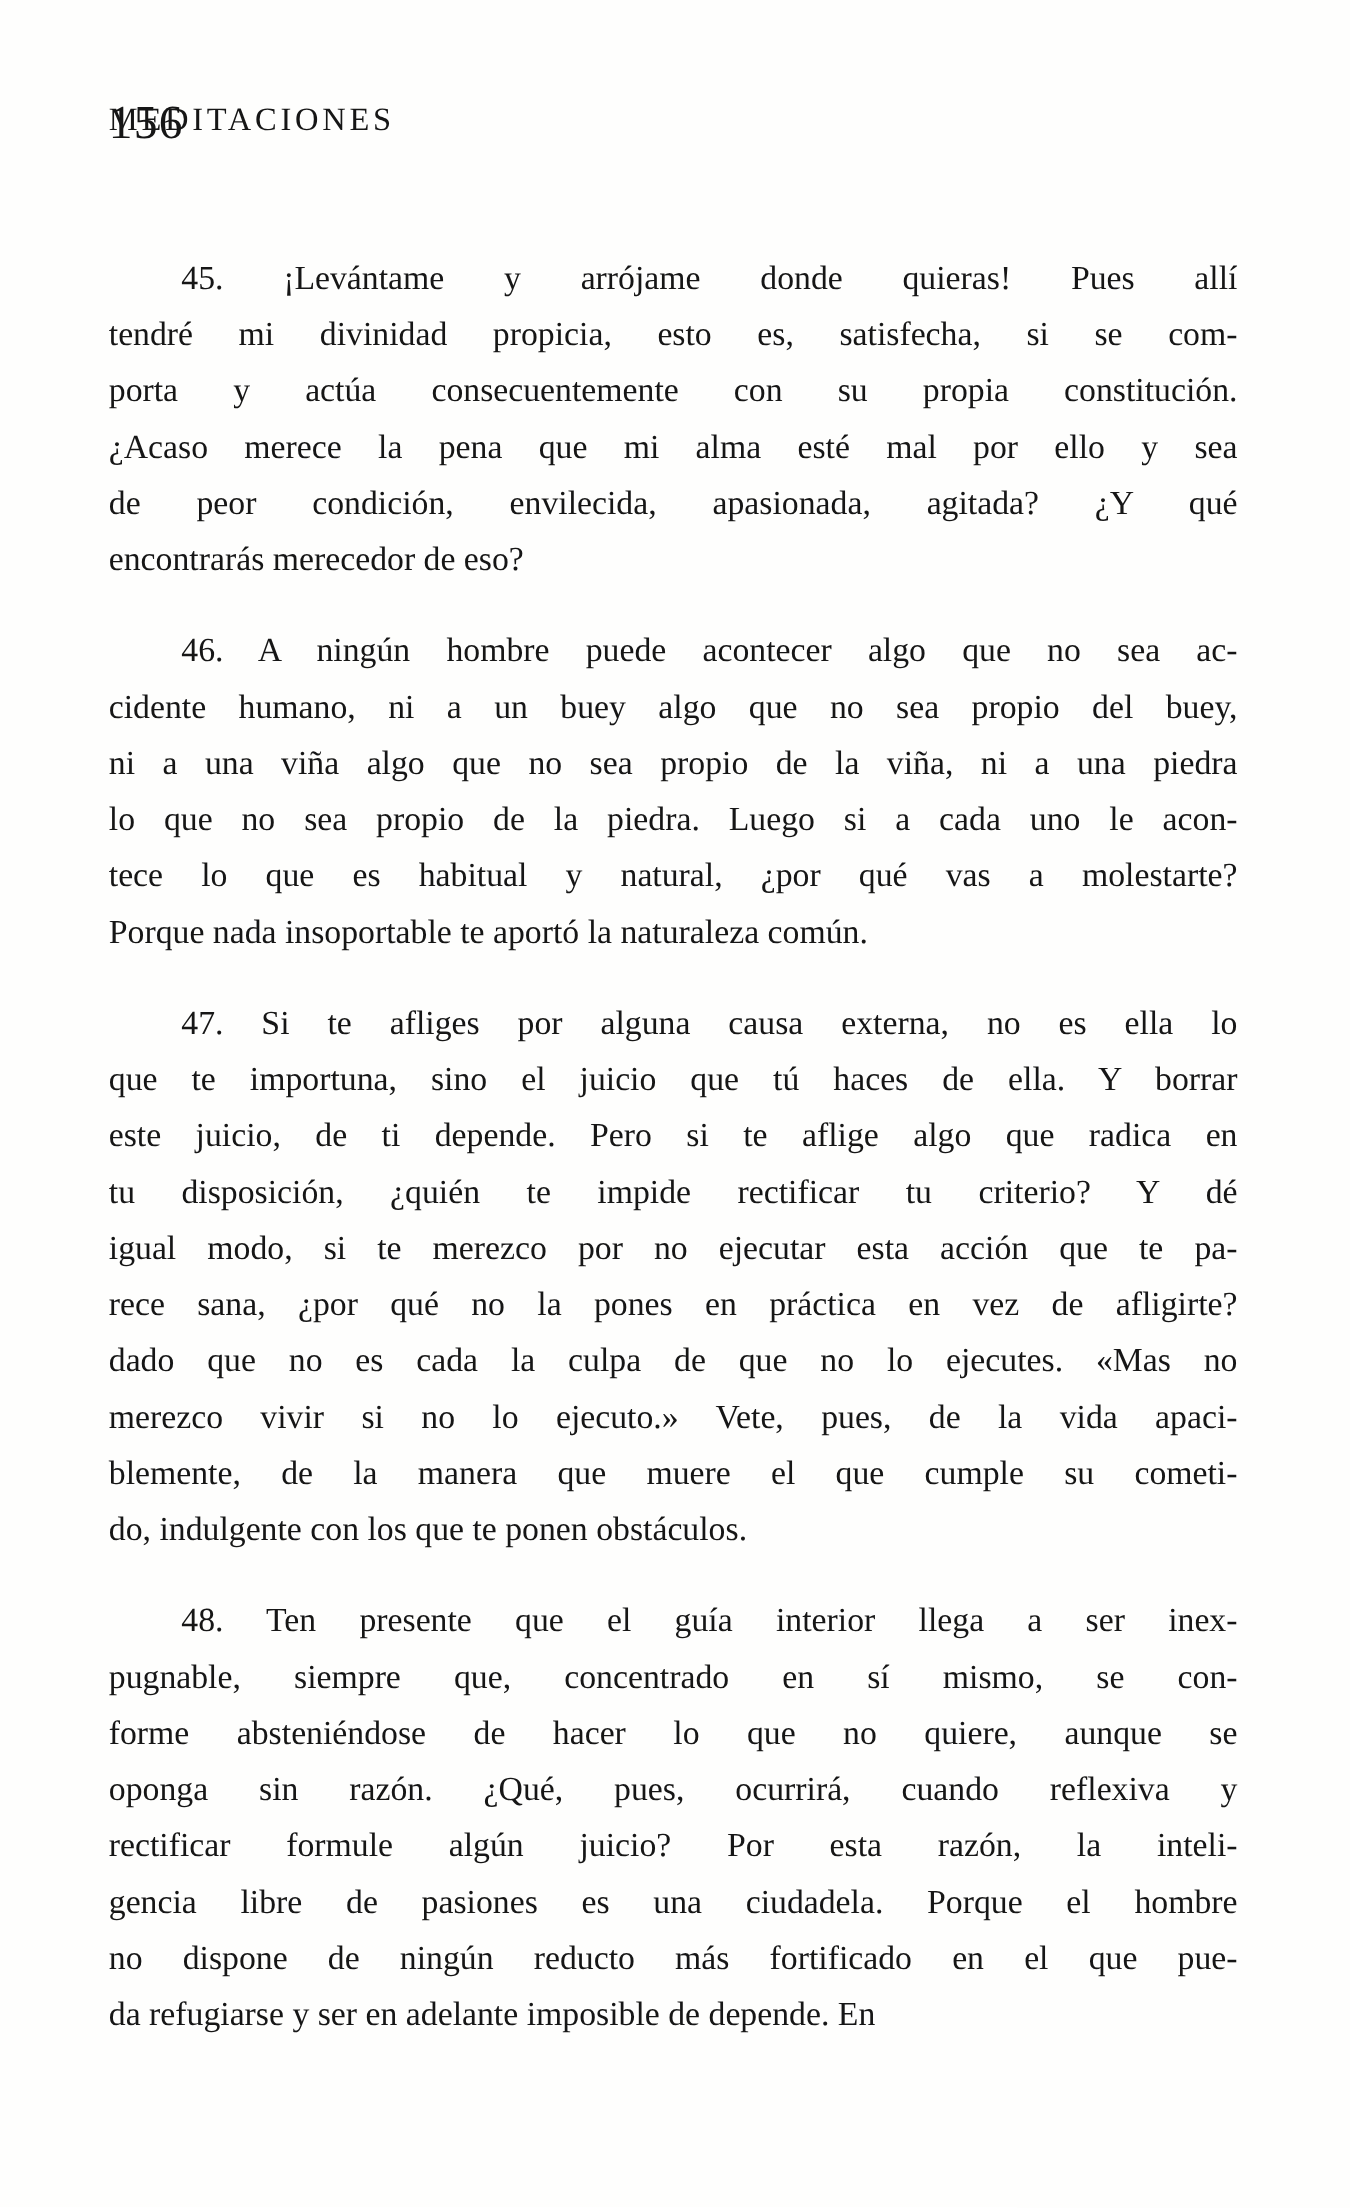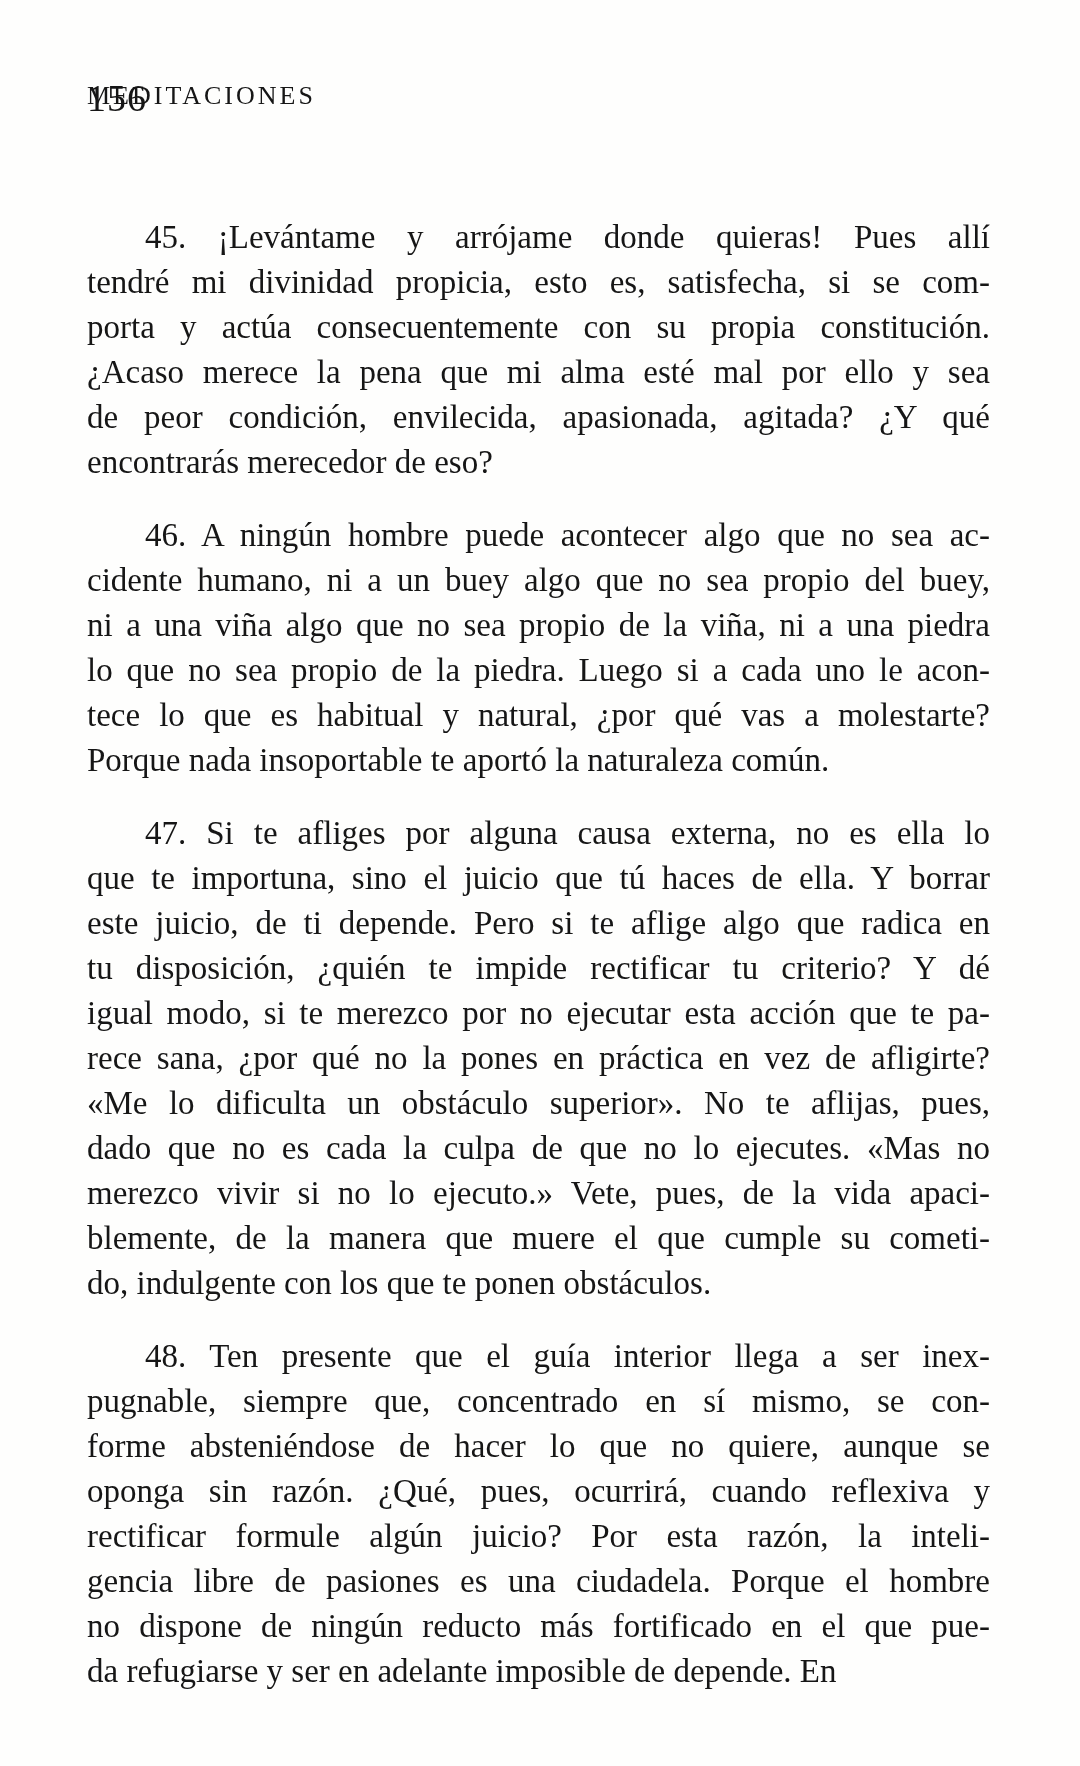--- a/index.html
+++ b/index.html
@@ -33,24 +33,24 @@
   .running-title {
     position: absolute;
     left: 0;
     right: 0;
     top: 5px;
     font-size: 26px;
     letter-spacing: 3px;
   }
   .page-body {
     position: absolute;
-    top: 215px;
+    top: 200px;
     left: 87px;
     width: 903px;
-    font-size: 33px;
+    font-size: 27px;
     line-height: 45px;
   }
   .para { margin: 0; }
   .para + .para { margin-top: 28px; }
   .line {
     text-align: justify;
     text-align-last: justify;
     white-space: normal;
   }
   .line.first { text-indent: 58px; }
@@ -83,21 +83,20 @@
         <div class="line">tece lo que es habitual y natural, ¿por qué vas a molestarte?</div>
         <div class="line last">Porque nada insoportable te aportó la naturaleza común.</div>
       </div>
       <div class="para">
         <div class="line first">47. Si te afliges por alguna causa externa, no es ella lo</div>
         <div class="line">que te importuna, sino el juicio que tú haces de ella. Y borrar</div>
         <div class="line">este juicio, de ti depende. Pero si te aflige algo que radica en</div>
         <div class="line">tu disposición, ¿quién te impide rectificar tu criterio? Y dé</div>
         <div class="line">igual modo, si te merezco por no ejecutar esta acción que te pa-</div>
         <div class="line">rece sana, ¿por qué no la pones en práctica en vez de afligirte?</div>
-        <div class="line">«Me lo dificulta un obstáculo superior». No te aflijas, pues,</div>
         <div class="line">dado que no es cada la culpa de que no lo ejecutes. «Mas no</div>
         <div class="line">merezco vivir si no lo ejecuto.» Vete, pues, de la vida apaci-</div>
         <div class="line">blemente, de la manera que muere el que cumple su cometi-</div>
         <div class="line last">do, indulgente con los que te ponen obstáculos.</div>
       </div>
       <div class="para">
         <div class="line first">48. Ten presente que el guía interior llega a ser inex-</div>
         <div class="line">pugnable, siempre que, concentrado en sí mismo, se con-</div>
         <div class="line">forme absteniéndose de hacer lo que no quiere, aunque se</div>
         <div class="line">oponga sin razón. ¿Qué, pues, ocurrirá, cuando reflexiva y</div>

